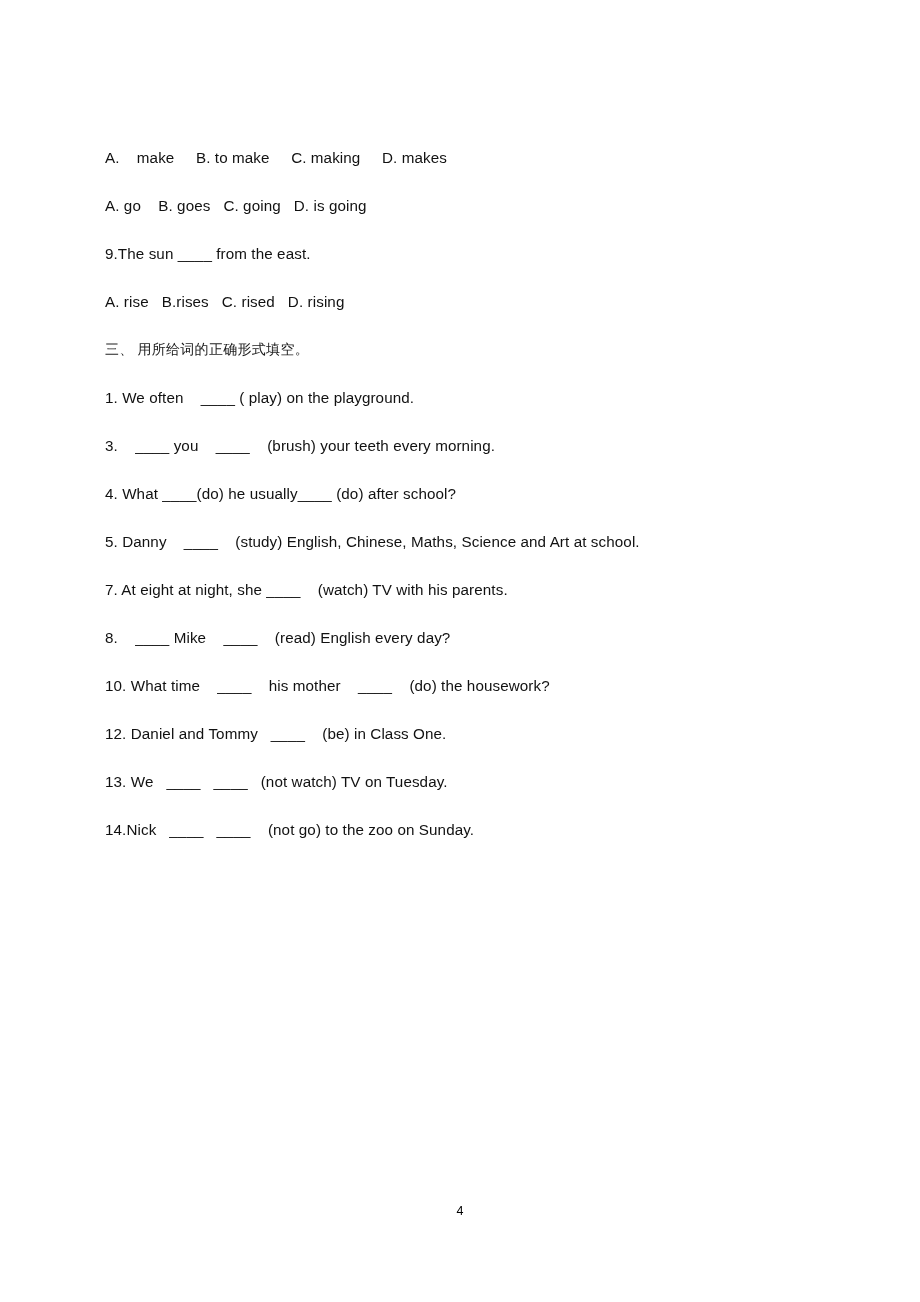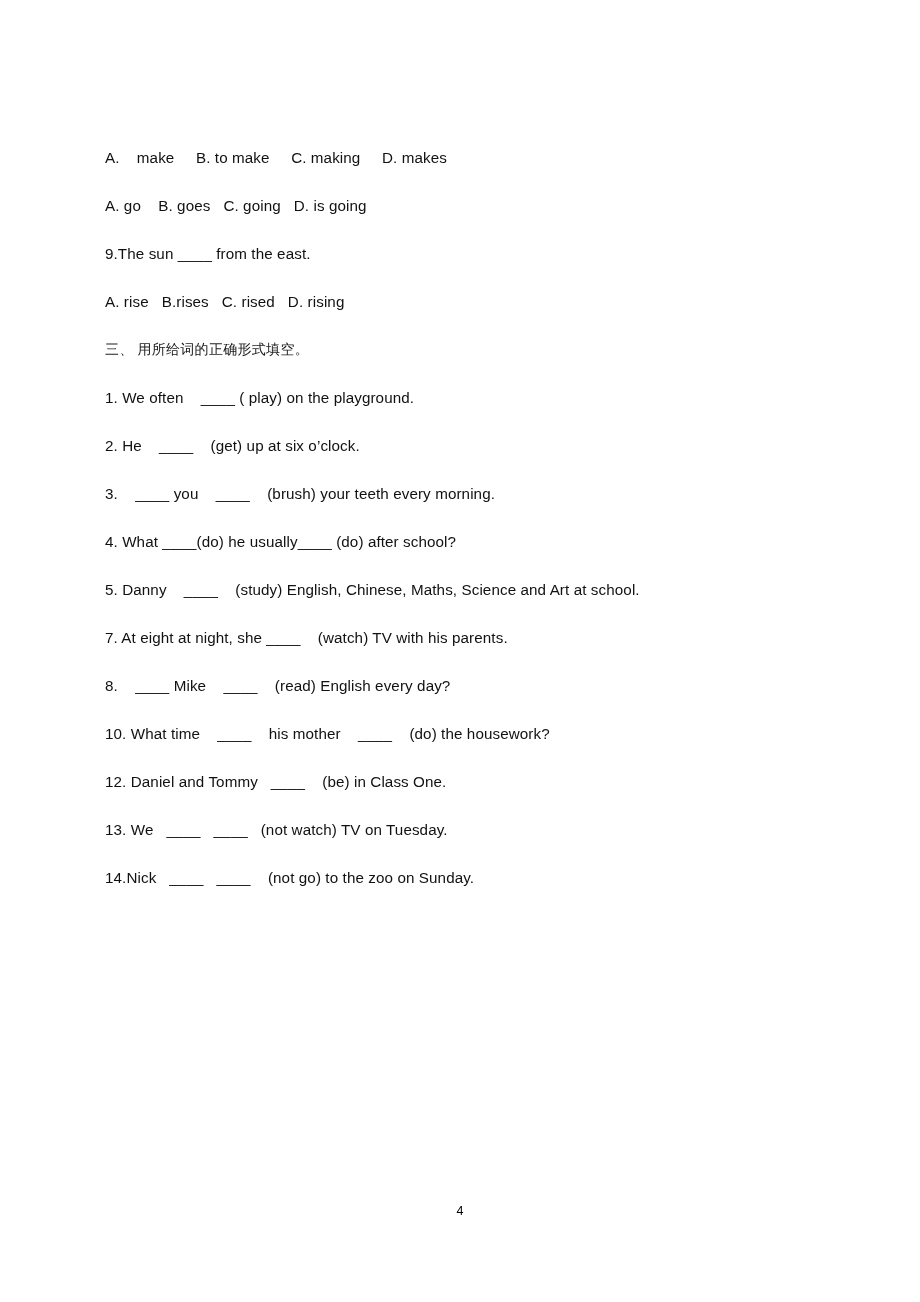--- a/index.html
+++ b/index.html
@@ -68,21 +68,20 @@
 <div class="page">
 
   <div class="content">
 
   <div class="line">A.    make     B. to make     C. making     D. makes</div>
       <div class="line">A. go    B. goes   C. going   D. is going</div>
       <div class="line">9.The sun ____ from the east.</div>
       <div class="line">A. rise   B.rises   C. rised   D. rising</div>
       <div class="line heading">三、 用所给词的正确形式填空。</div>
       <div class="line">1. We often    ____ ( play) on the playground.</div>
-      <div class="line">2. He    ____    (get) up at six o’clock.</div>
       <div class="line">3.    ____ you    ____    (brush) your teeth every morning.</div>
       <div class="line">4. What ____(do) he usually____ (do) after school?</div>
       <div class="line">5. Danny    ____    (study) English, Chinese, Maths, Science and Art at school.</div>
       <div class="line">7. At eight at night, she ____    (watch) TV with his parents.</div>
       <div class="line">8.    ____ Mike    ____    (read) English every day?</div>
       <div class="line">10. What time    ____    his mother    ____    (do) the housework?</div>
       <div class="line">12. Daniel and Tommy   ____    (be) in Class One.</div>
       <div class="line">13. We   ____   ____   (not watch) TV on Tuesday.</div>
       <div class="line">14.Nick   ____   ____    (not go) to the zoo on Sunday.</div>
     </div>

